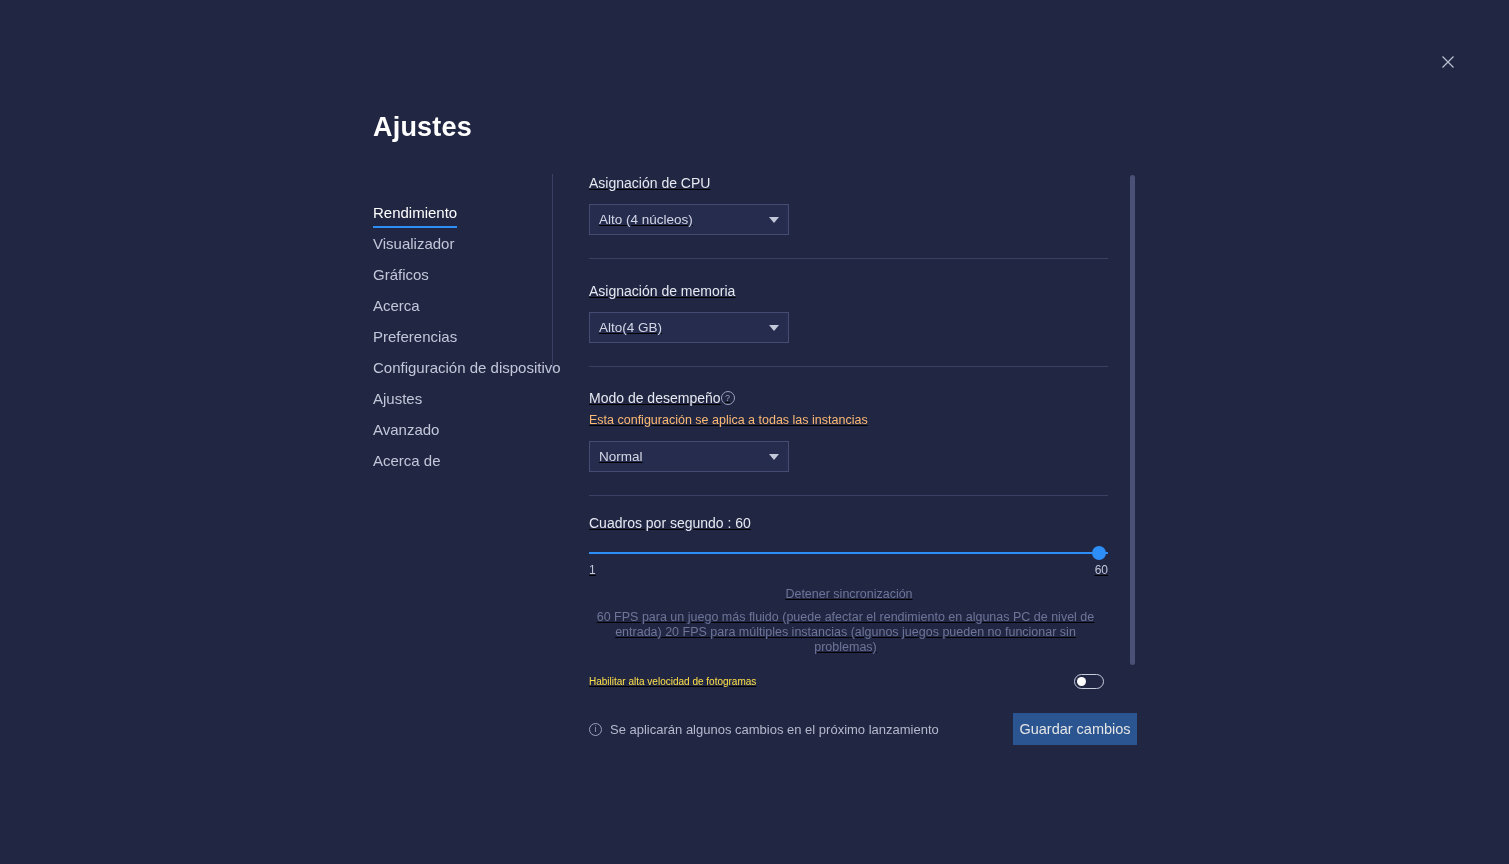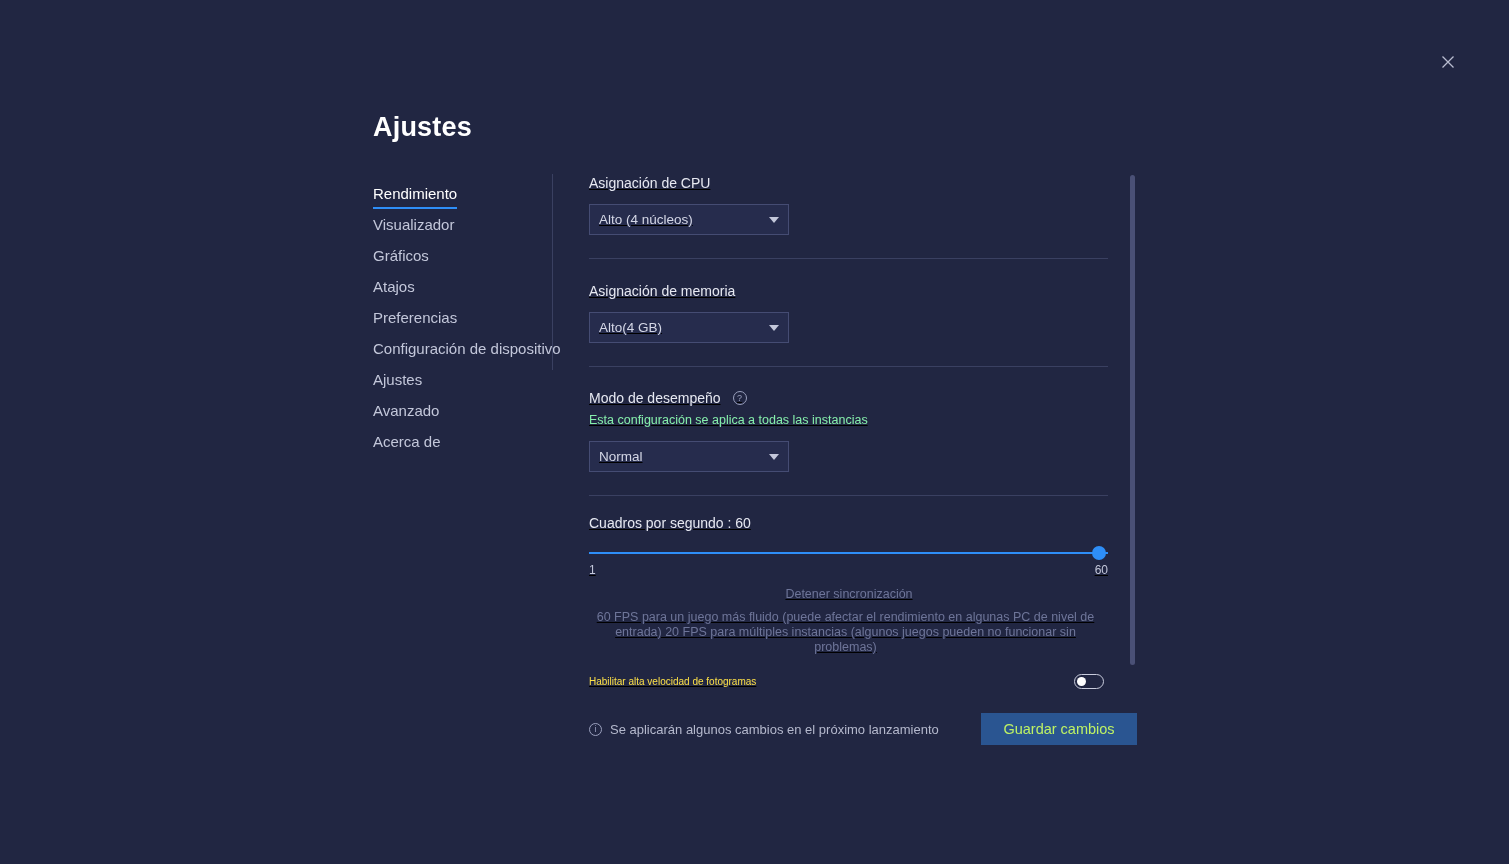--- a/index.html
+++ b/index.html
@@ -54,20 +54,21 @@
   }
   .side-item {
     font-size: 15px;
     color: #c3c7da;
     line-height: 31px;
     height: 31px;
     cursor: pointer;
     white-space: nowrap;
     display: inline-block;
     padding-bottom: 8px;
+    margin-top: 19px;
   }
   .side-row { height: 31px; }
   .side-item.active {
     color: #ffffff;
     border-bottom: 2px solid #2e8ef7;
   }
 
   
   .v-divider {
     position: absolute;
@@ -89,21 +90,21 @@
     text-decoration: underline;
   }
 
   .field-label {
     font-size: 14px;
     color: #e7e9f2;
     line-height: 18px;
   }
   .field-sub {
     font-size: 12.5px;
-    color: #86efac;
+    color: #fdba74;
     line-height: 17px;
     margin-top: 5px;
   }
 
   .select-box {
     margin-top: 12px;
     width: 200px;
     height: 31px;
     background: #262c4d;
     border: 1px solid #454c73;
@@ -129,21 +130,21 @@
   .divider {
     height: 1px;
     background: #3a4061;
     margin: 23px 0 0 0;
     width: 519px;
   }
 
   .label-row {
     display: flex;
     align-items: center;
-    gap: 12px;
+    gap: 0;
   }
   .help-icon {
     width: 14px; height: 14px;
     border: 1px solid #9aa0bd;
     border-radius: 50%;
     font-size: 9px;
     color: #9aa0bd;
     display: flex;
     align-items: center;
     justify-content: center;
@@ -248,25 +249,25 @@
     border: 1px solid #9aa0bd;
     border-radius: 50%;
     font-size: 9px;
     color: #9aa0bd;
     display: flex;
     align-items: center;
     justify-content: center;
     line-height: 1;
   }
   .save-btn {
-    width: 156px;
+    width: 124px;
     height: 32px;
     background: #2a5591;
     border: none;
-    color: #bef264;
+    color: #e5e5e5;
     font-size: 14.5px;
     font-family: "Liberation Sans", sans-serif;
     cursor: pointer;
   }
 </style>
 </head>
 <body>
 
 <div class="screen">
 
@@ -275,21 +276,21 @@
       <path d="M2.5 2.5 L13.5 13.5 M13.5 2.5 L2.5 13.5" stroke="#b9bdd0" stroke-width="1.3" fill="none"></path>
     </svg>
   </div>
 
   <div class="page-title">Ajustes</div>
 
   <div class="sidebar">
     <div class="side-row"><span class="side-item active">Rendimiento</span></div>
     <div class="side-row"><span class="side-item">Visualizador</span></div>
     <div class="side-row"><span class="side-item">Gráficos</span></div>
-    <div class="side-row"><span class="side-item">Atajos</span></div>
+    <div class="side-row"><span class="side-item">Acerca</span></div>
     <div class="side-row"><span class="side-item">Preferencias</span></div>
     <div class="side-row"><span class="side-item">Configuración de dispositivo</span></div>
     <div class="side-row"><span class="side-item">Ajustes</span></div>
     <div class="side-row"><span class="side-item">Avanzado</span></div>
     <div class="side-row"><span class="side-item">Acerca de</span></div>
   </div>
 
   <div class="v-divider"></div>
 
   <div class="content">

